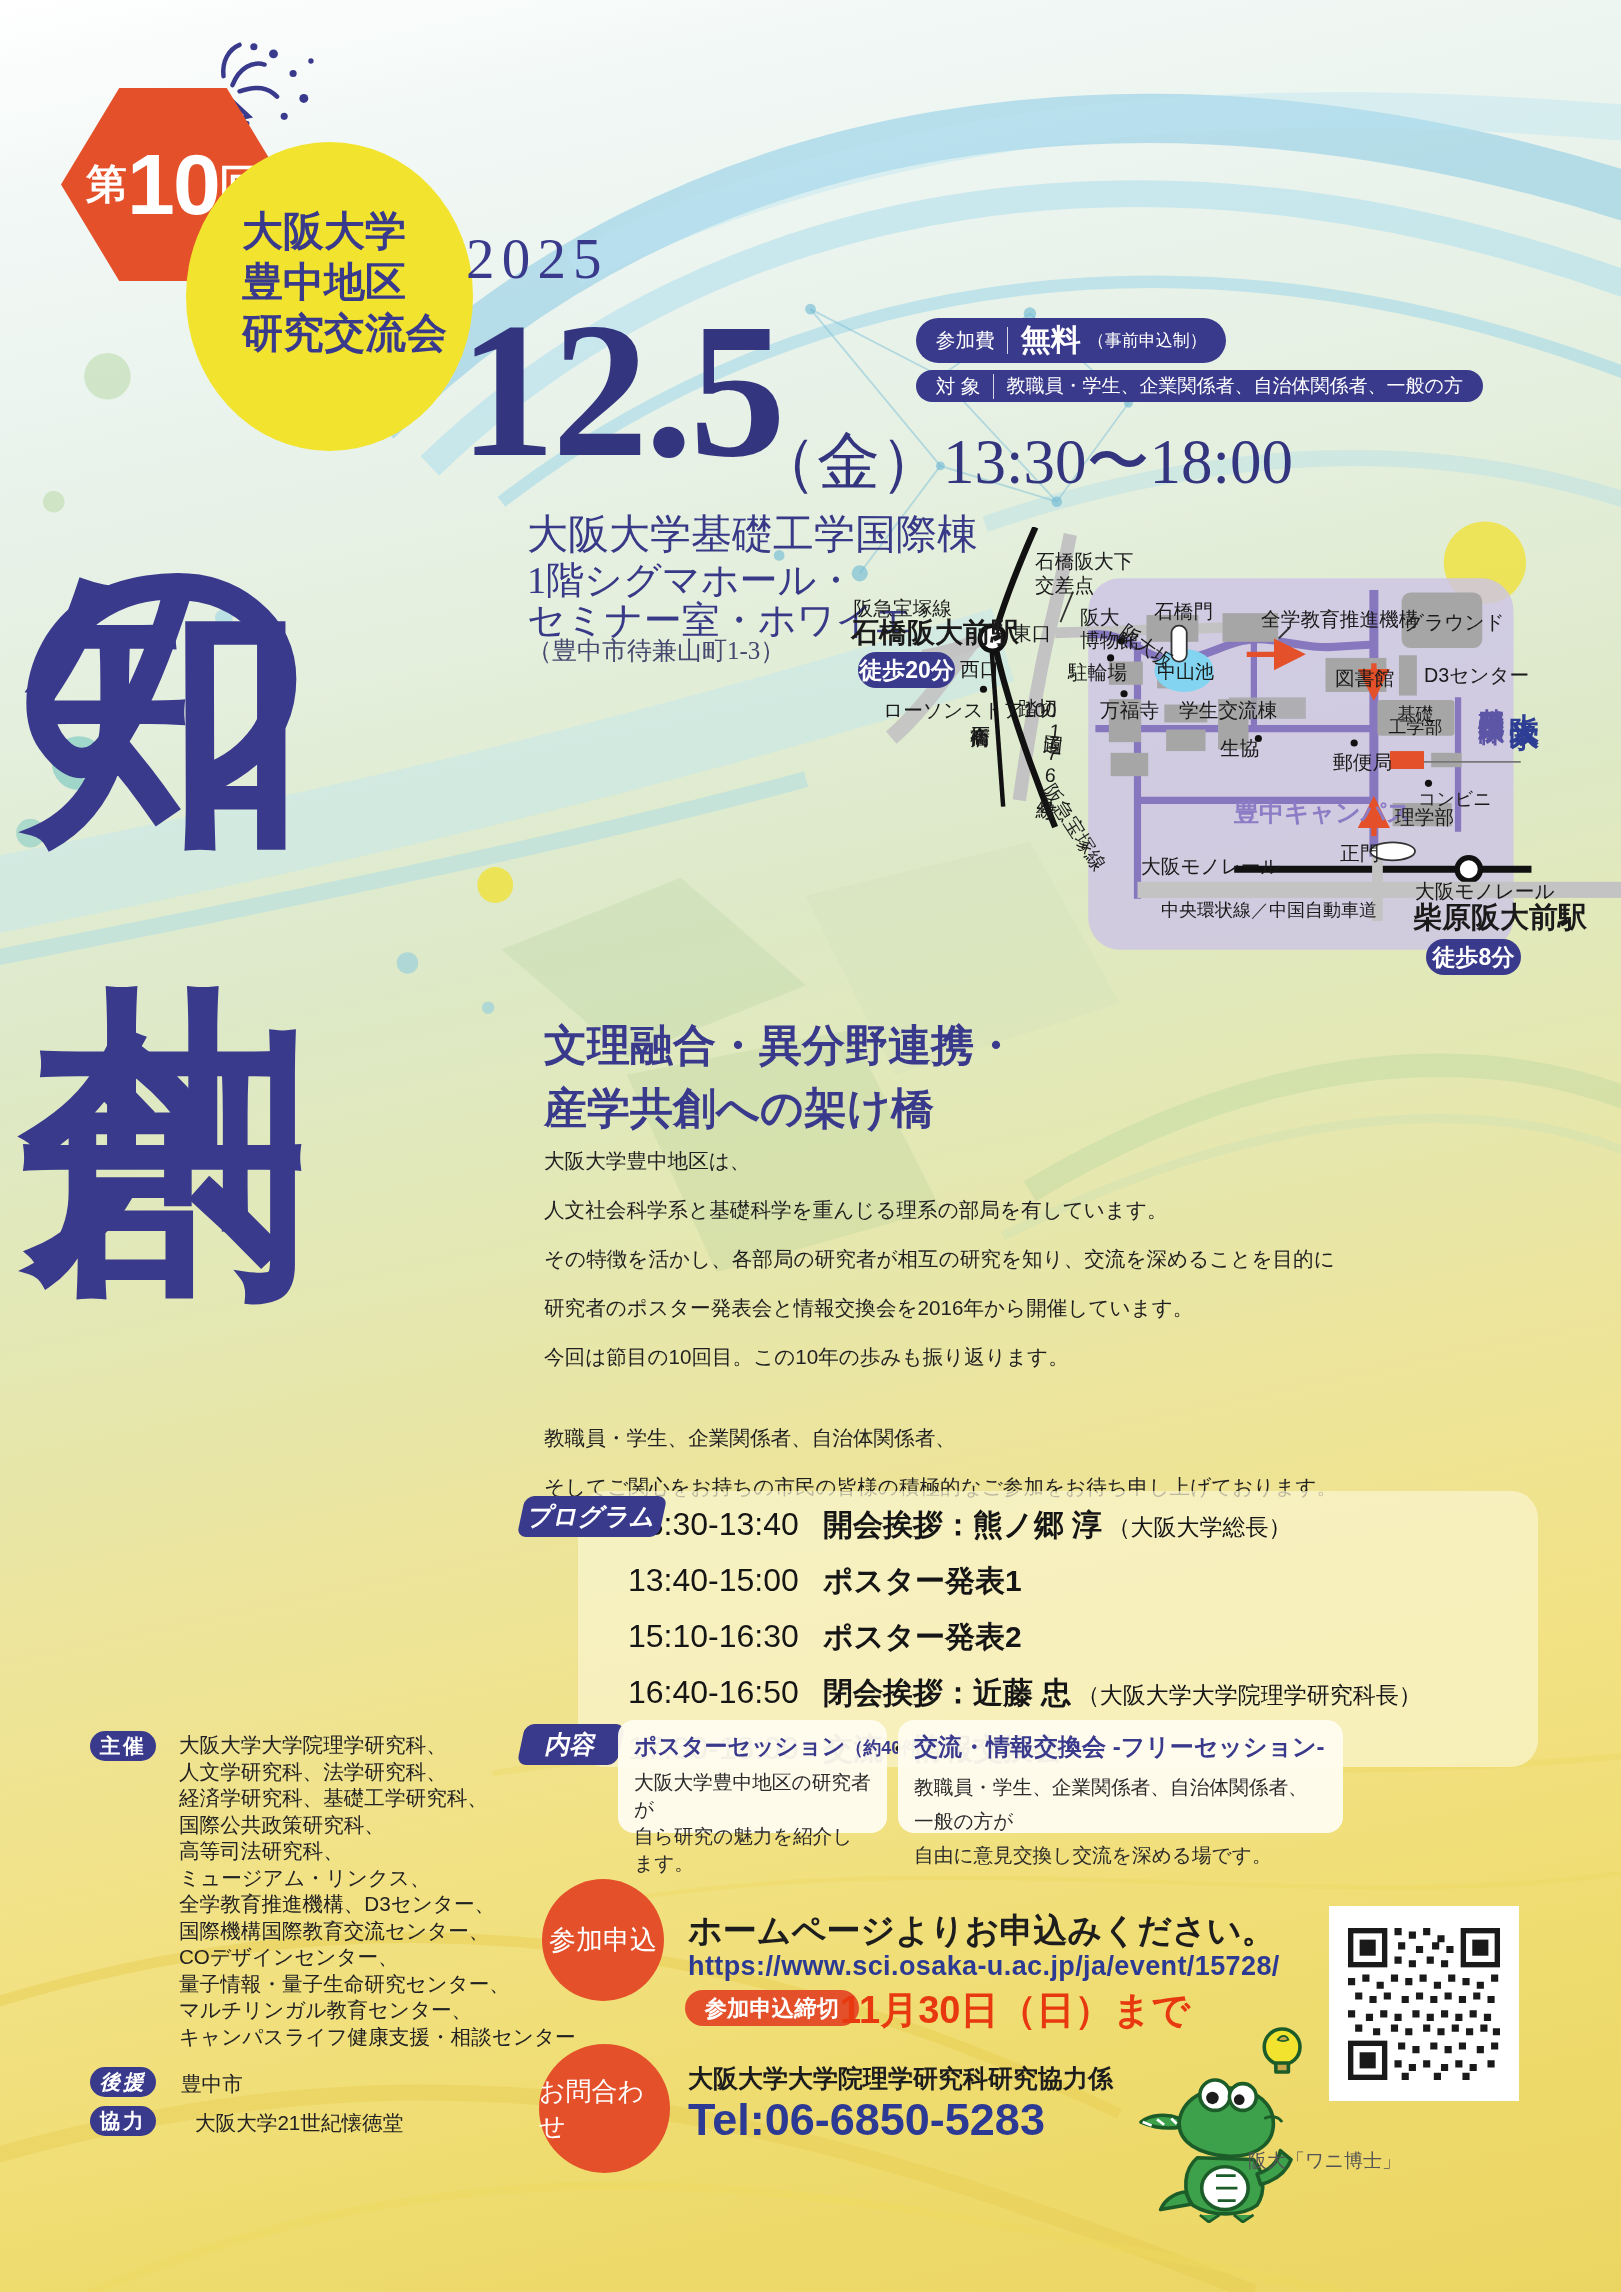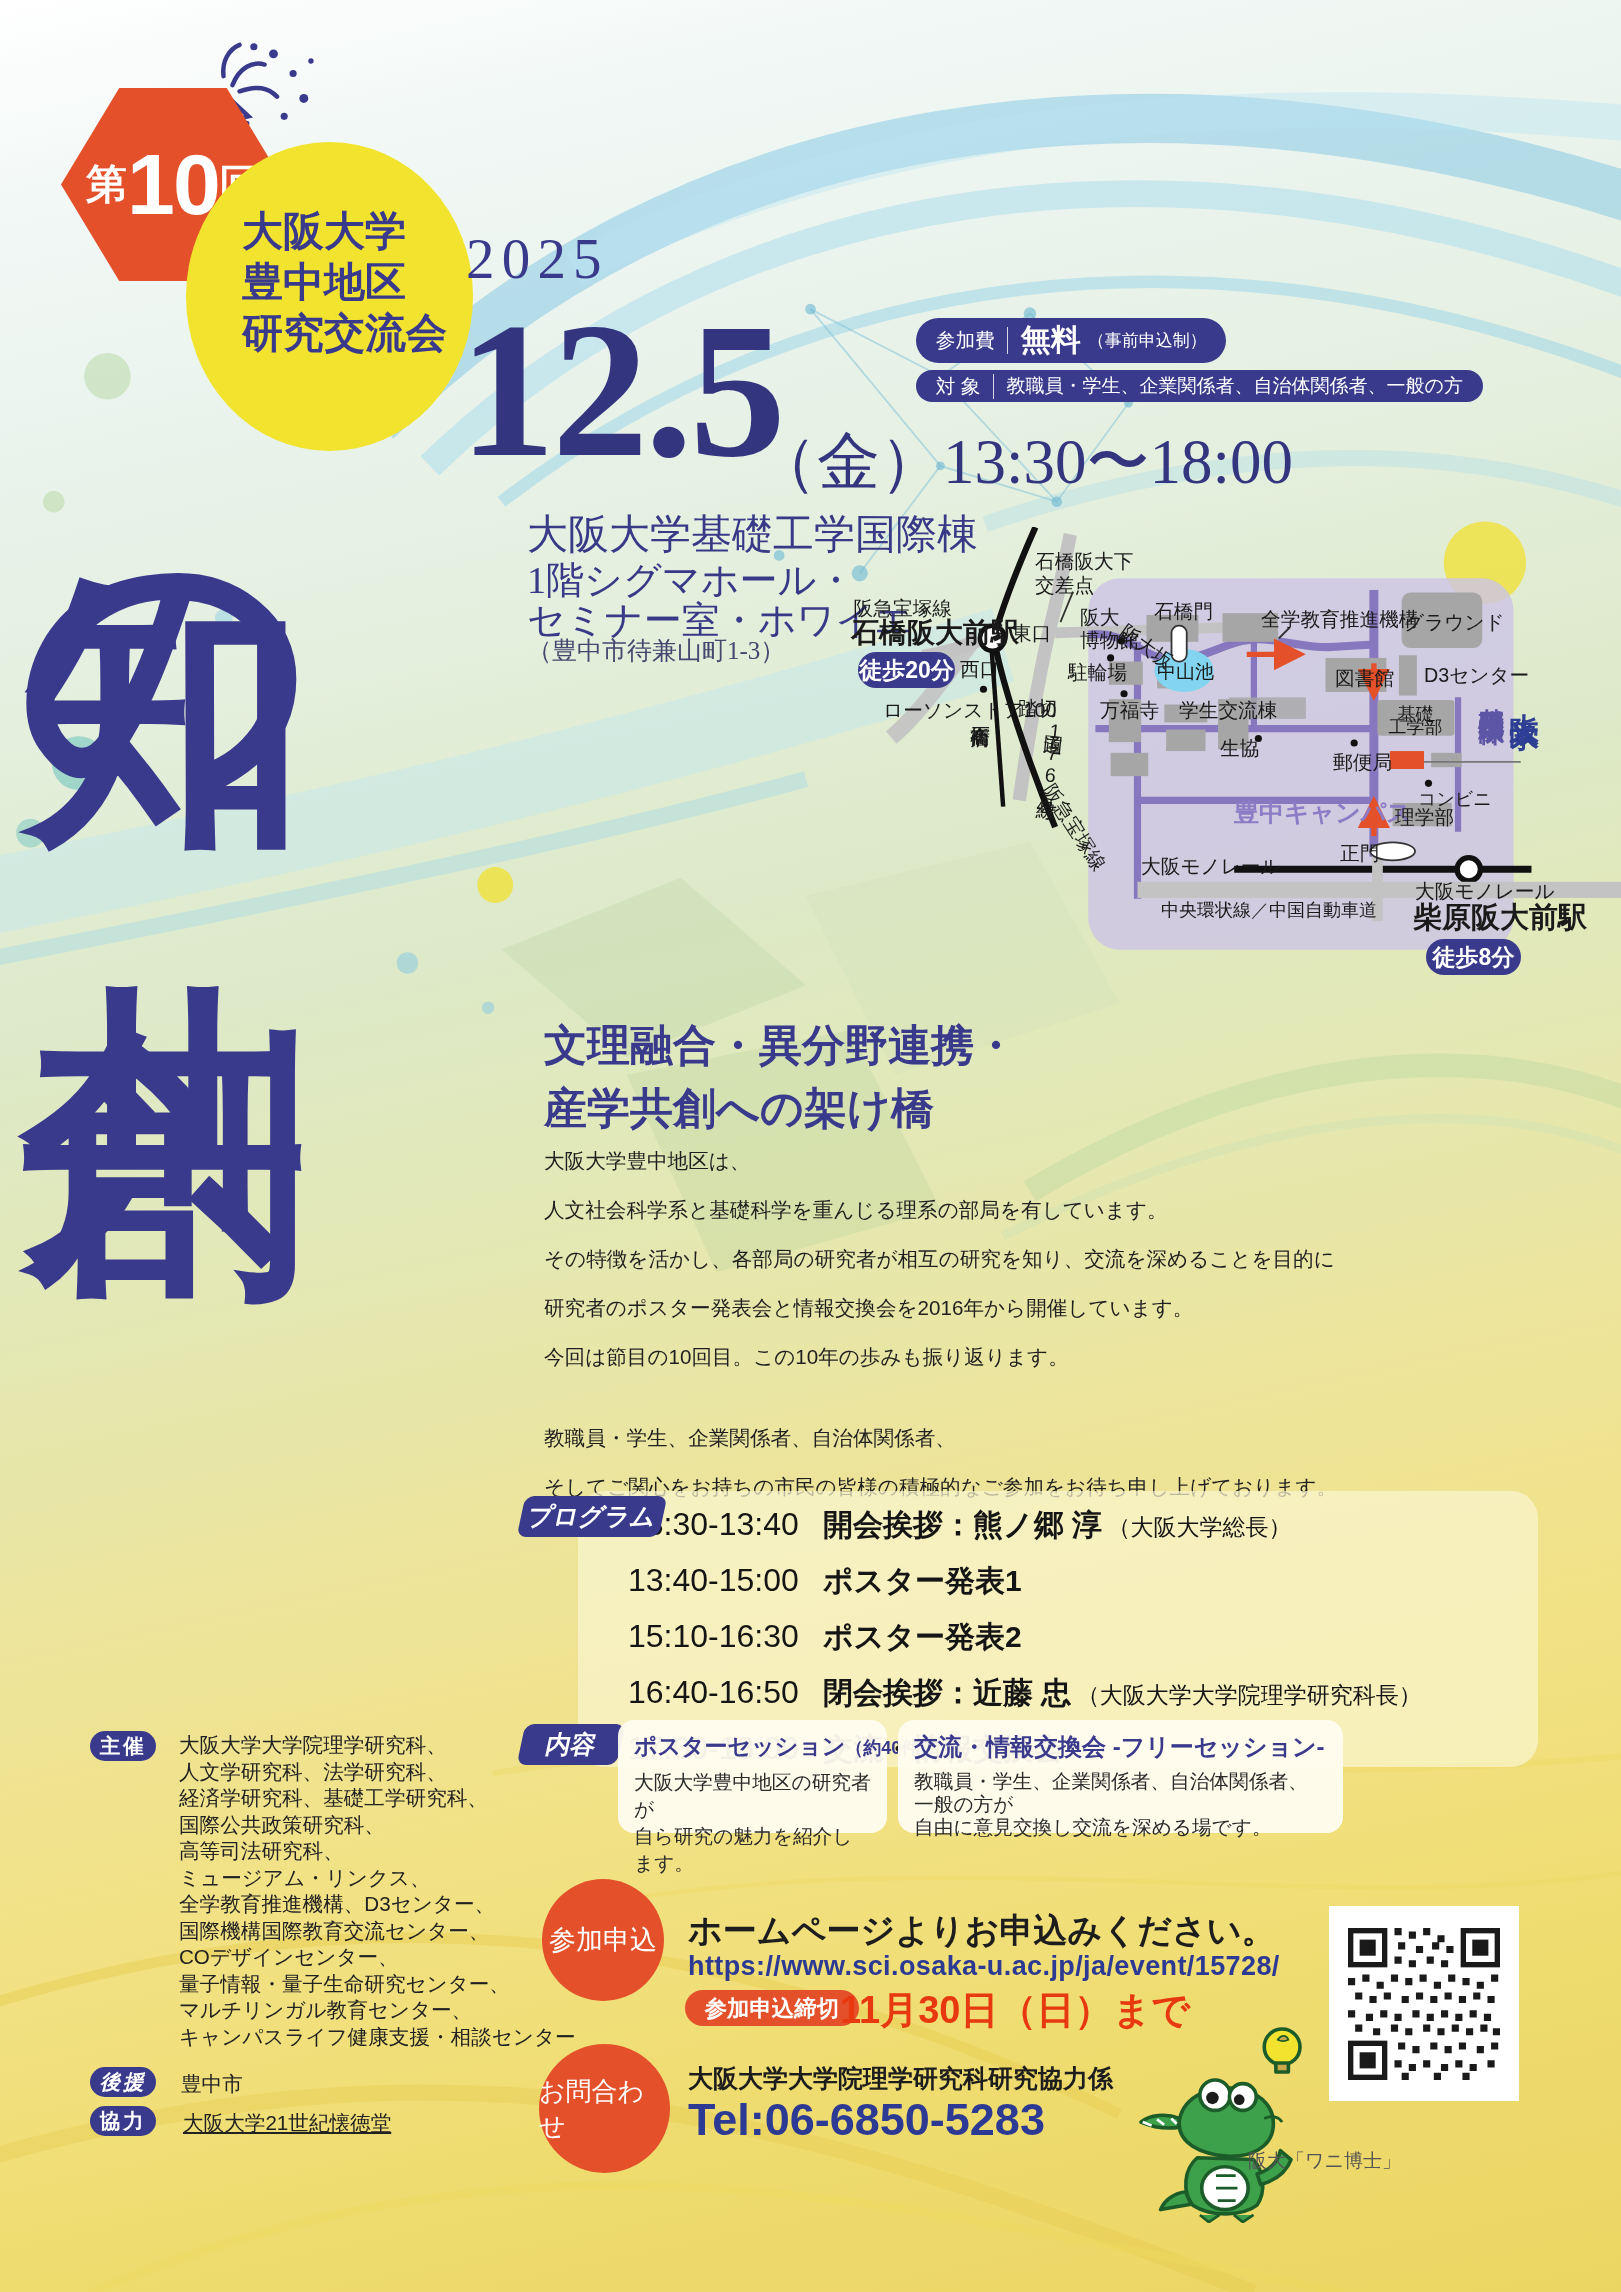--- a/index.html
+++ b/index.html
@@ -291,21 +291,21 @@
   <div class="abs ribbon" style="left:521px;top:1724px;width:100px;height:41px;font-size:25px;">内容</div>
   <div class="abs card" style="left:618px;top:1720px;width:269px;height:113px;">
     <div style="white-space:nowrap;"><span class="indigo" style="font-size:23px;font-weight:bold;">ポスターセッション</span><span class="indigo" style="font-size:18px;font-weight:bold;">（約40件）</span></div>
     <div style="font-size:19.7px;line-height:27px;margin-top:7.2px;color:#2a2a2a;">
       <div>大阪大学豊中地区の研究者が</div>
       <div>自ら研究の魅力を紹介します。</div>
     </div>
   </div>
   <div class="abs card" style="left:898px;top:1720px;width:445px;height:113px;">
     <div class="indigo" style="font-size:24px;font-weight:bold;white-space:nowrap;">交流・情報交換会 -フリーセッション-</div>
-    <div style="font-size:19.7px;line-height:23px;margin-top:7.2px;color:#2a2a2a;">
+    <div style="font-size:19.7px;line-height:34px;margin-top:7.2px;color:#2a2a2a;">
       <div>教職員・学生、企業関係者、自治体関係者、一般の方が</div>
       <div>自由に意見交換し交流を深める場です。</div>
     </div>
   </div>
 
   <div>
     <div class="abs spill" style="left:90px;top:1731px;">主催</div>
     <div class="abs" style="left:179px;top:1732px;">
       <div class="sline">大阪大学大学院理学研究科、</div>
       <div class="sline">人文学研究科、法学研究科、</div>
@@ -316,21 +316,21 @@
       <div class="sline">全学教育推進機構、D3センター、</div>
       <div class="sline">国際機構国際教育交流センター、</div>
       <div class="sline">COデザインセンター、</div>
       <div class="sline">量子情報・量子生命研究センター、</div>
       <div class="sline">マルチリンガル教育センター、</div>
       <div class="sline">キャンパスライフ健康支援・相談センター</div>
     </div>
     <div class="abs spill" style="left:90px;top:2067px;font-style:italic;">後援</div>
     <div class="abs sline" style="left:181px;top:2071px;">豊中市</div>
     <div class="abs spill" style="left:90px;top:2106px;">協力</div>
-    <div class="abs sline" style="left:183px;top:2110px;text-decoration:underline;">大阪大学21世紀懐徳堂</div>
+    <div class="abs sline" style="left:195px;top:2110px;">大阪大学21世紀懐徳堂</div>
   </div>
 
   <div class="abs redcircle" style="left:542px;top:1879px;width:122px;height:122px;font-size:27px;">参加申込</div>
   <div class="abs" style="left:688px;top:1908px;font-size:34px;font-weight:bold;color:#1d1d1d;">ホームページよりお申込みください。</div>
   <div class="abs" style="left:688px;top:1951px;font-size:27px;font-weight:bold;color:#2c3a94;letter-spacing:0.4px;">https://www.sci.osaka-u.ac.jp/ja/event/15728/</div>
   <div class="abs pill" style="left:685px;top:1990px;height:36px;padding:0 19.7px;background:#e4502a;font-size:22.4px;font-weight:bold;">参加申込締切</div>
   <div class="abs" style="left:840px;top:1985px;font-size:38px;font-weight:bold;color:#e8380f;">11月30日（日）まで</div>
 
   <div class="abs redcircle" style="left:539px;top:2044px;width:131px;height:129px;font-size:26px;">お問合わせ</div>
   <div class="abs" style="left:688px;top:2062px;font-size:25px;font-weight:bold;color:#1d1d1d;">大阪大学大学院理学研究科研究協力係</div>

